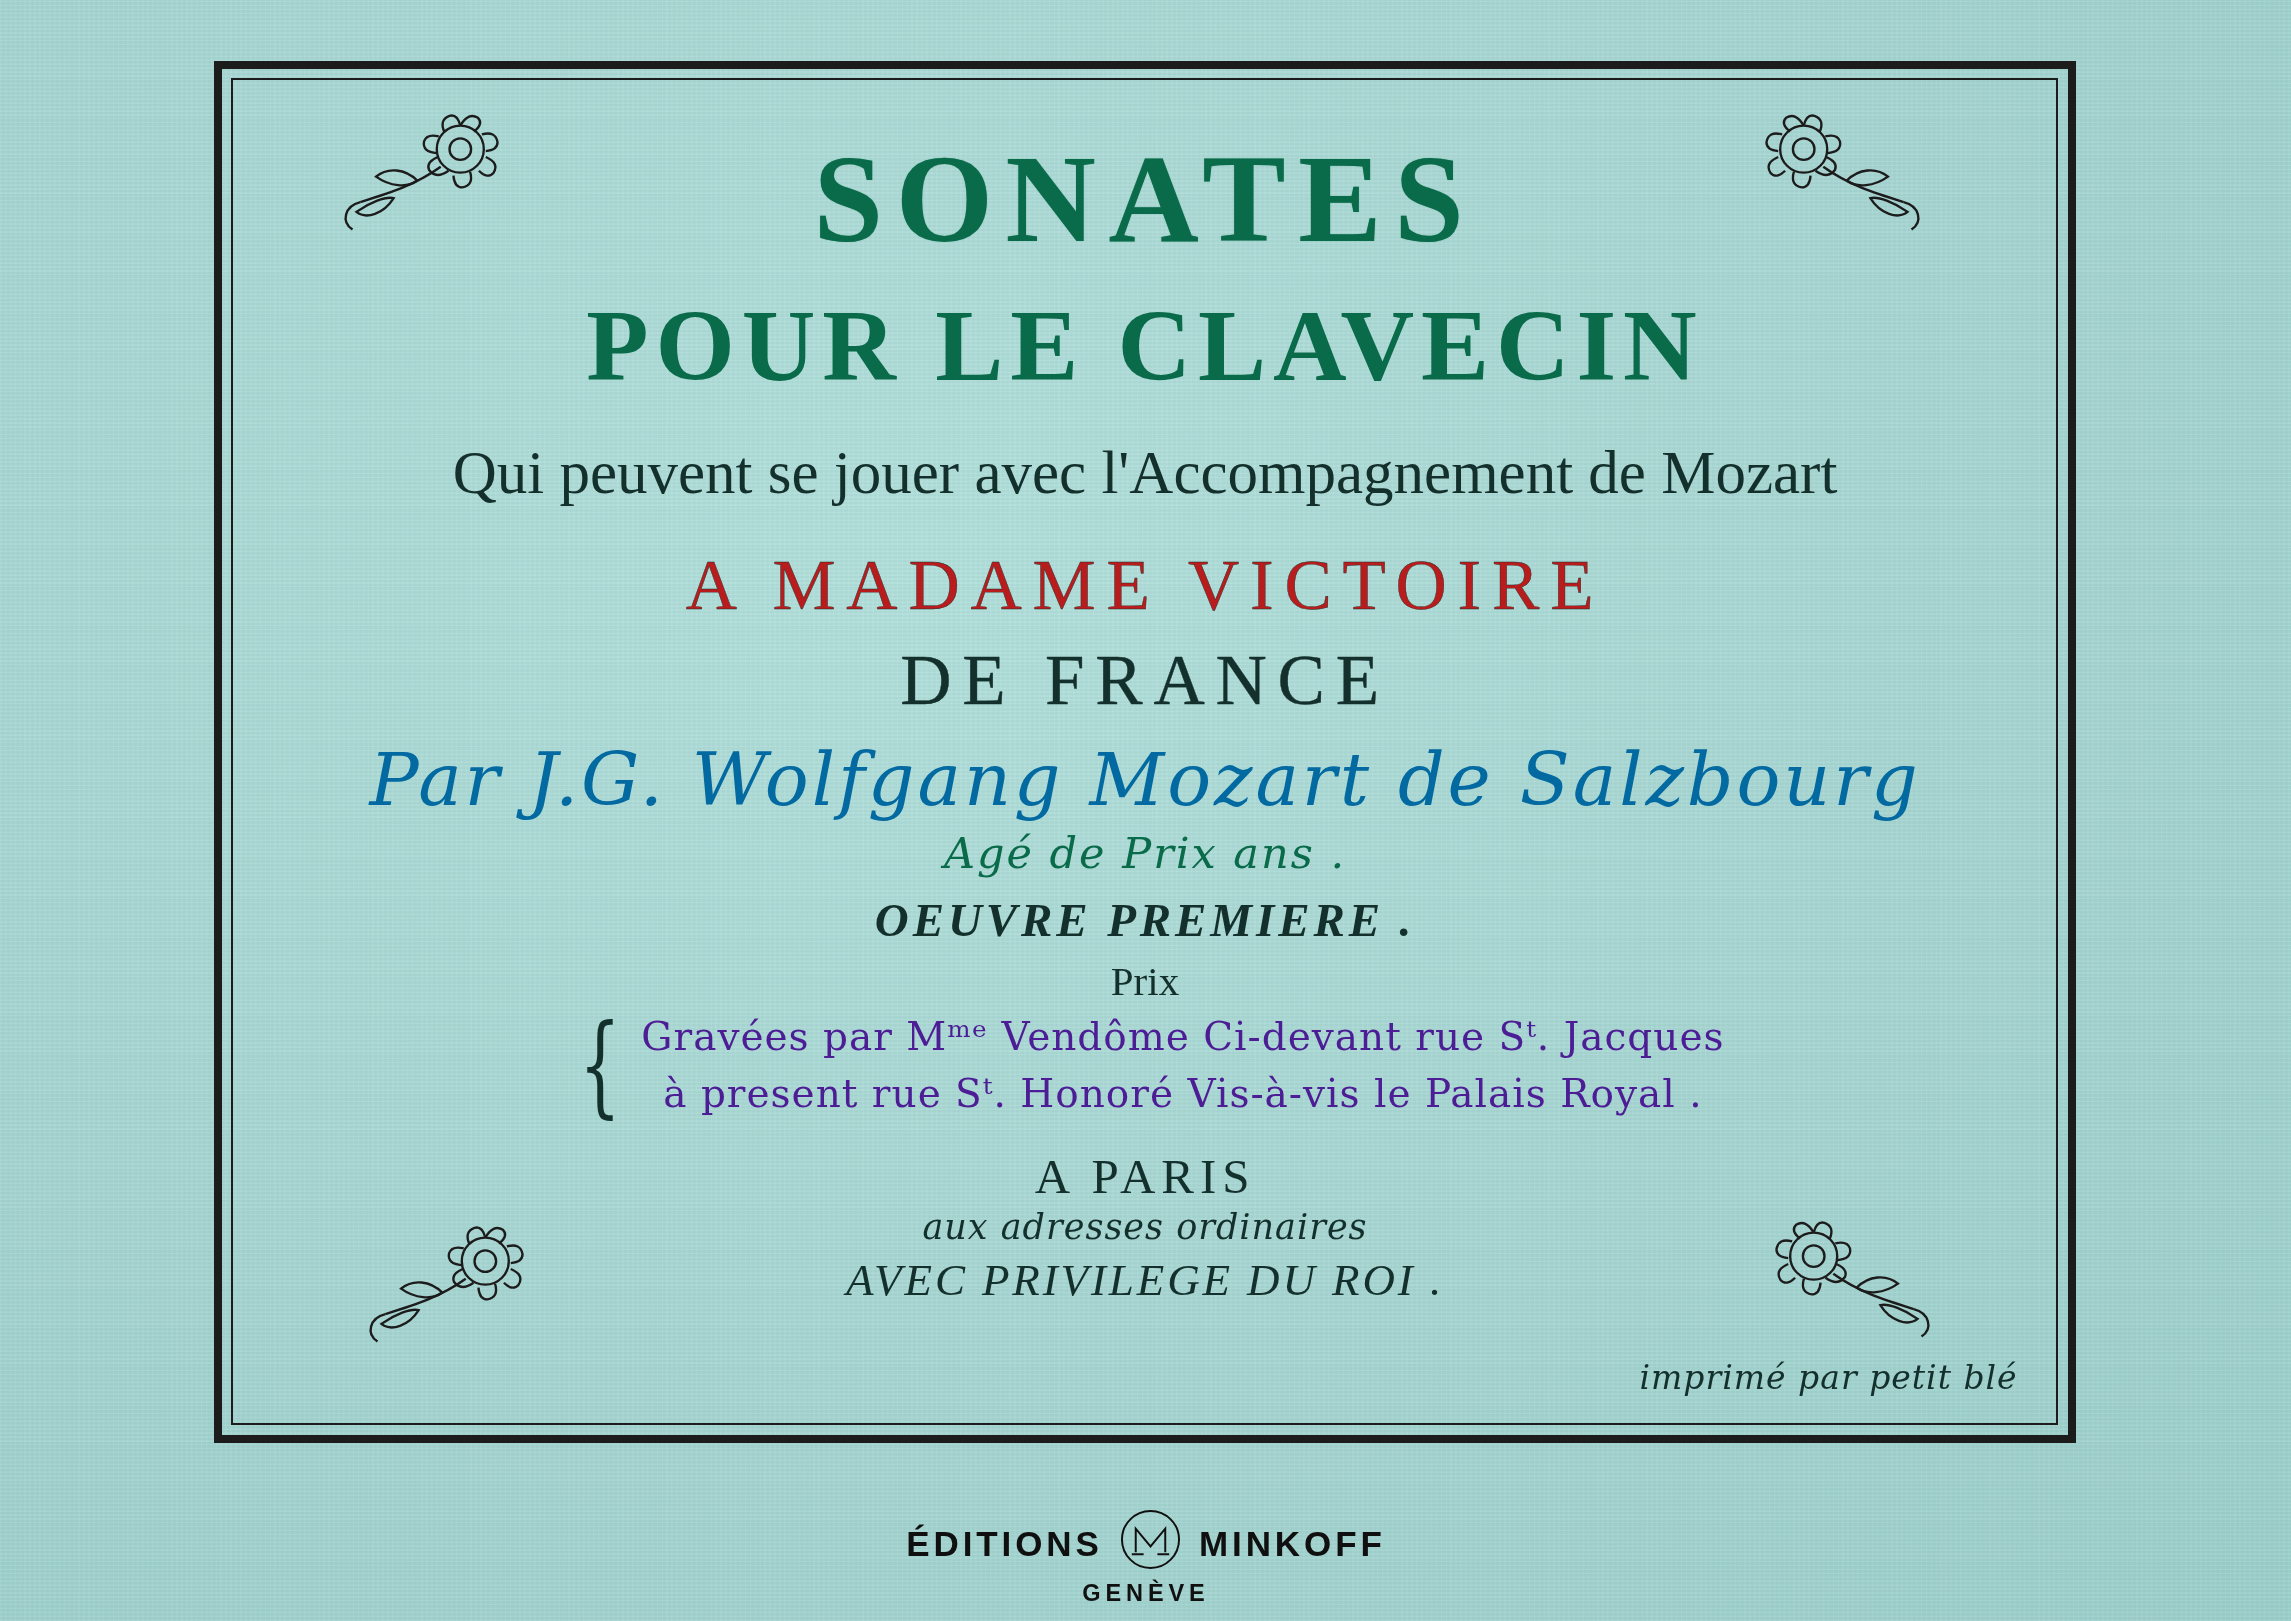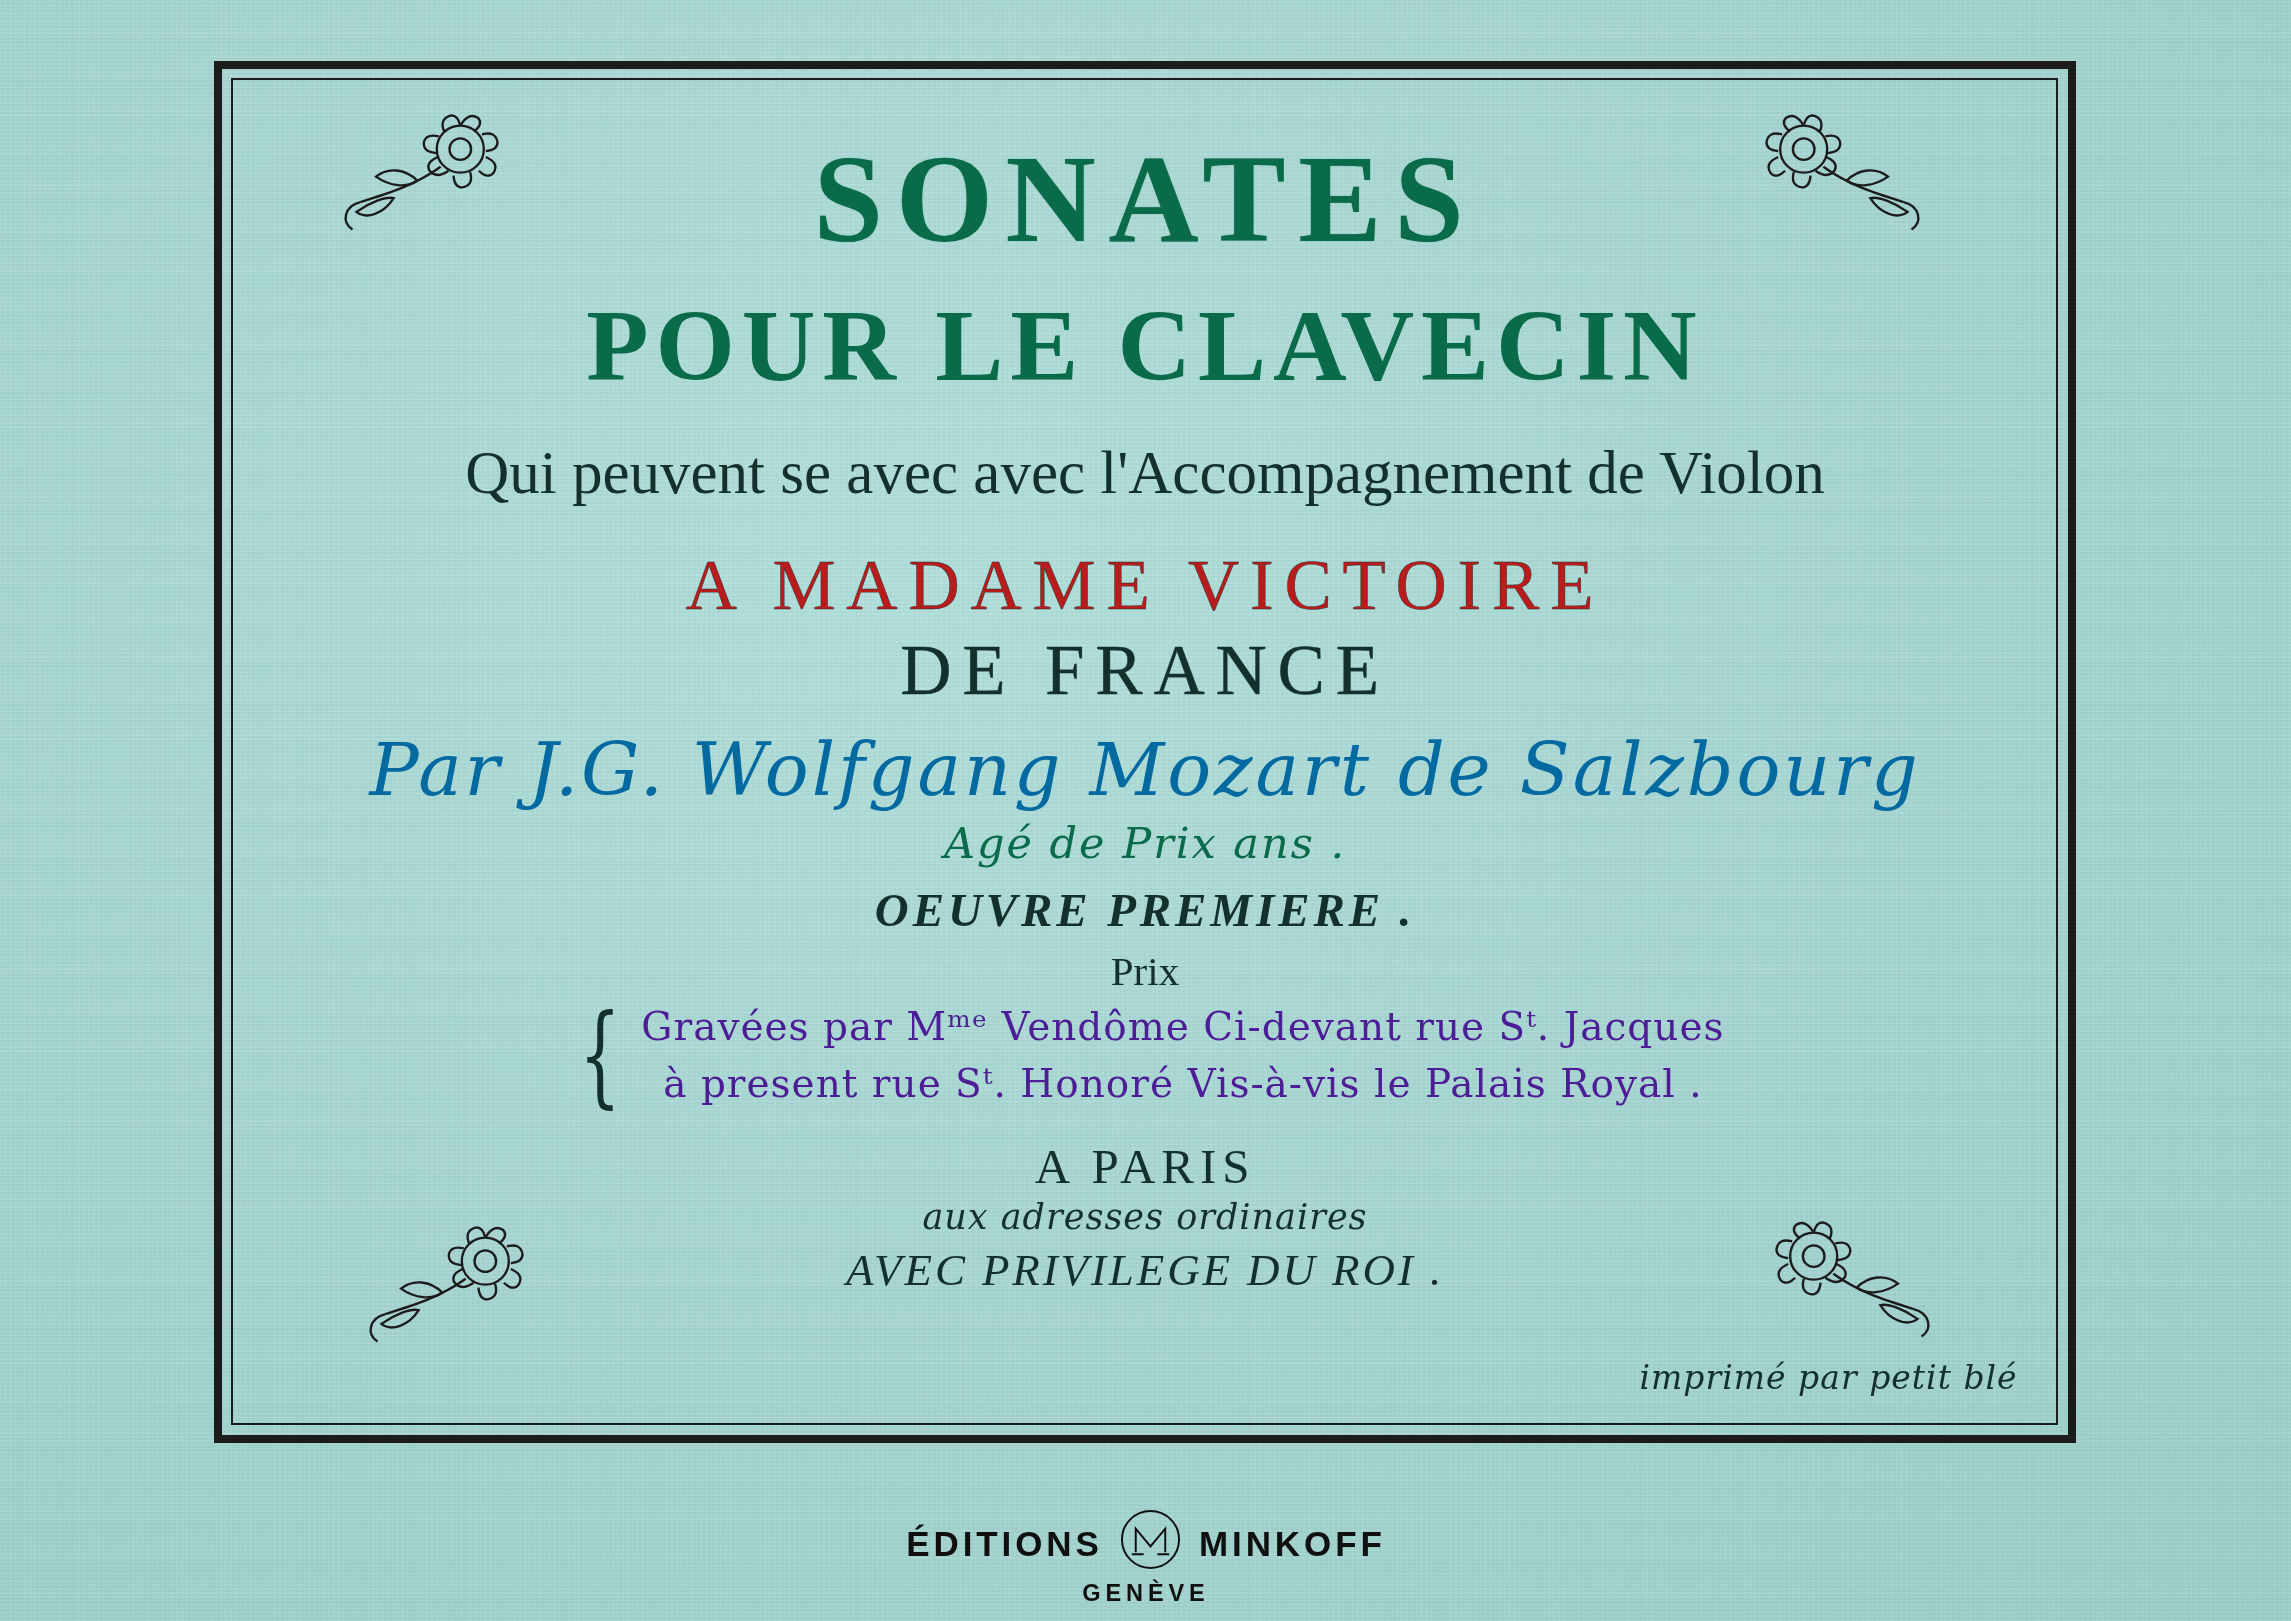--- a/index.html
+++ b/index.html
@@ -94,21 +94,21 @@
     font-size: 71px;
     letter-spacing: 10.8px;
     margin-top: 37px;
     font-weight: 400;
     -webkit-text-stroke: 0.4px #14302c;
   }
   .t-defrance {
     color: #14302c;
     font-size: 71px;
     letter-spacing: 10.8px;
-    margin-top: 4px;
+    margin-top: 14px;
     font-weight: 400;
     -webkit-text-stroke: 0.4px #14302c;
   }
   .t-par {
     color: #0369a1;
     font-size: 73px;
     font-style: italic;
     font-family: "DejaVu Serif", serif;
     letter-spacing: 2.9px;
     margin-top: 15.7px;
@@ -321,21 +321,21 @@
     </g>
   </svg>
 </div>
 
 <div class="content">
 
   <div class="line t-sonates">SONATES</div>
 
   <div class="line t-clavecin">POUR LE CLAVECIN</div>
 
-  <div class="line t-qui">Qui peuvent se avec avec l'Accompagnement de Violon</div>
+  <div class="line t-qui">Qui peuvent se jouer avec l'Accompagnement de Mozart</div>
 
 
   <div class="line t-madame">A MADAME VICTOIRE</div>
   <div class="line t-defrance">DE FRANCE</div>
 
   <div class="line t-par">Par J.G. Wolfgang Mozart de Salzbourg</div>
   <div class="line t-age">Agé de Prix ans .</div>
 
   <div class="line t-oeuvre">OEUVRE PREMIERE .</div>
 

